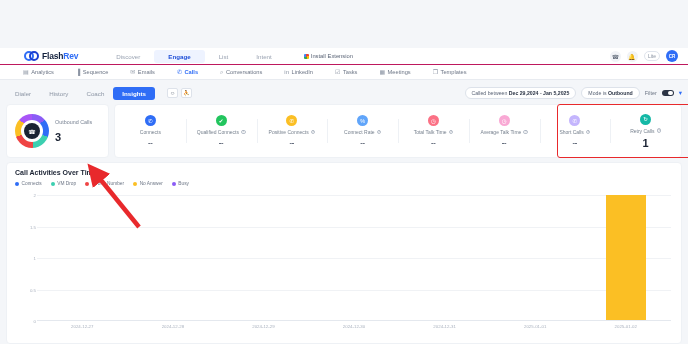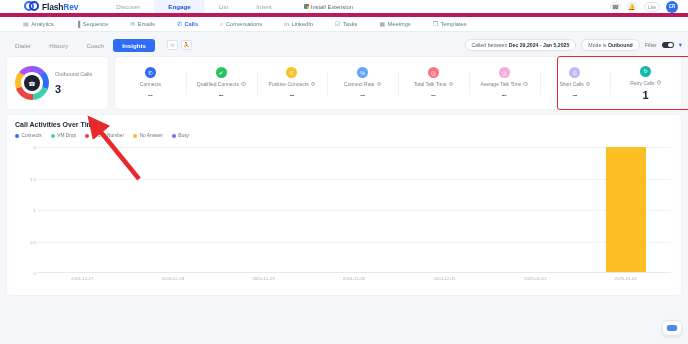--- a/index.html
+++ b/index.html
@@ -7,21 +7,21 @@
     width: 688px; height: 344px;
     font-family: "Liberation Sans", sans-serif;
     background: #f4f6f9;
     overflow: hidden;
   }
   .app { width: 688px; height: 344px; position: relative; background: #f4f6f9; }
 
   
   .topbar {
     height: 17px; background: #ffffff; display: flex; 
-    padding: 0 6px; border-bottom: 4px solid #be185d; position: relative;
+    padding: 0 6px; border-bottom: 1px solid #be185d; position: relative; margin-top: 48px;
   }
   .logo-wrap { display: flex; align-items: center; gap: 3px; padding-left: 18px; }
   .logo-mark { width: 15px; height: 11px; position: relative; }
   .logo-mark .ring { position: absolute; top: 0; width: 10px; height: 10px; border-radius: 50%;
                      border: 2px solid #2f6df6; }
   .logo-mark .ring.r1 { left: 0; }
   .logo-mark .ring.r2 { left: 5px; border-color: #1b3fd1; }
   .logo-text { font-size: 8.5px; font-weight: bold; color: #12203c; letter-spacing: -.2px; }
   .logo-text .rev { color: #2f6df6; }
 

